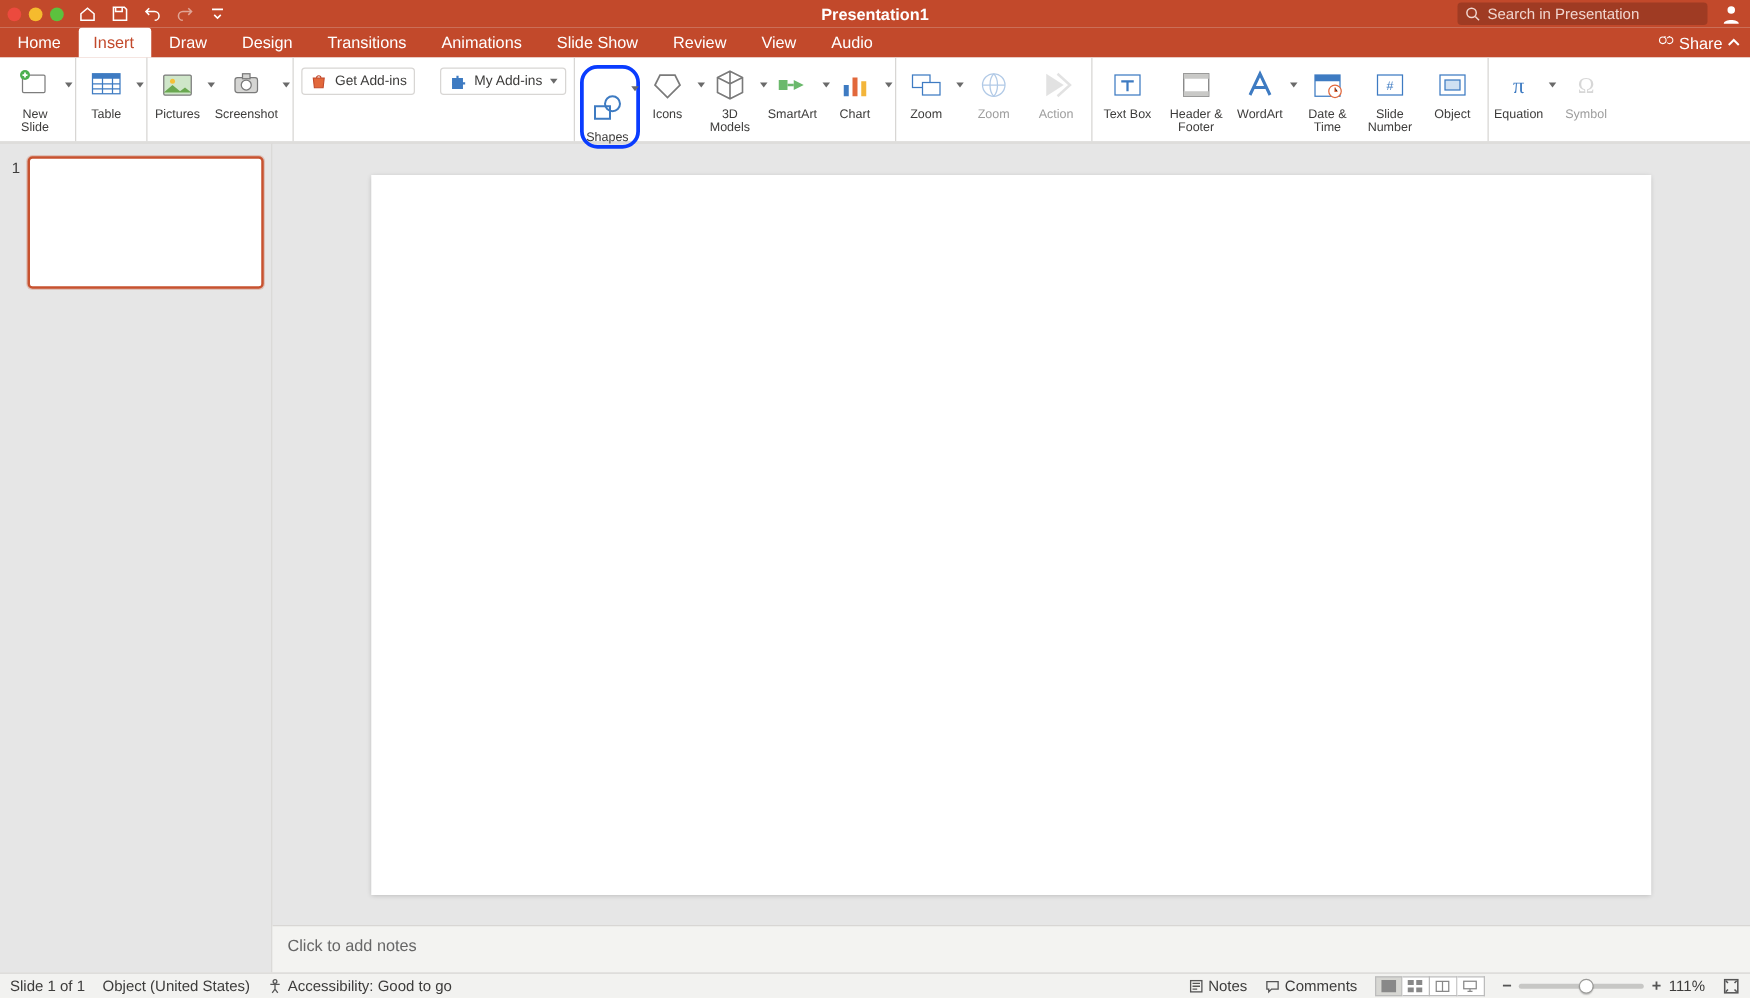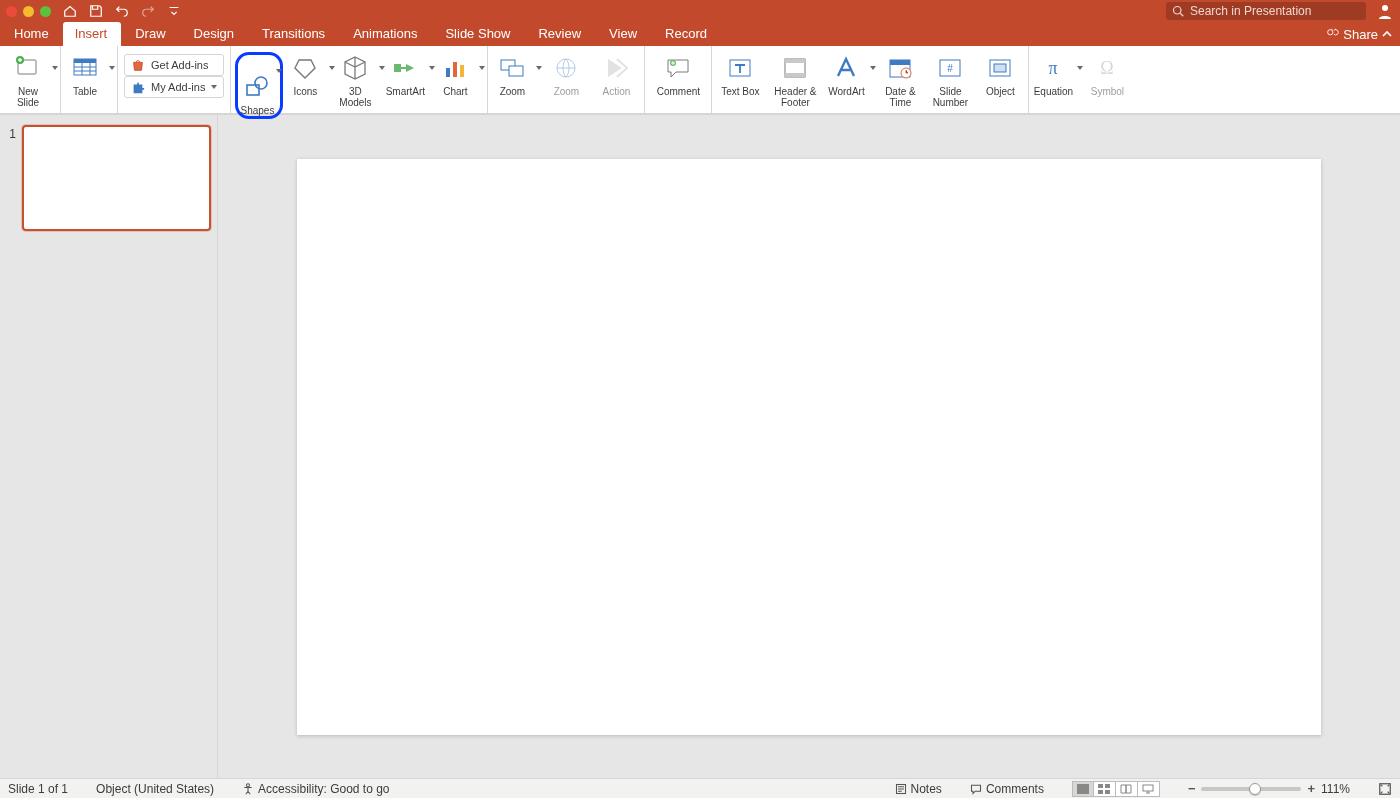--- a/index.html
+++ b/index.html
@@ -113,21 +113,21 @@
   }
   .rbig.with-dd { padding-right:8px; }
   
   .shape-highlight {
     border:3px solid var(--highlight-blue);
     border-radius:14px;
     padding:18px 4px 0;
   }
 
   
-  .rsmallcol { display:flex; flex-direction:column; gap:0; justify-content:center; padding:2px 2px; }
+  .rsmallcol { display:flex; flex-direction:row; gap:20px; justify-content:center; padding:2px 2px; }
   .rsmallbtn {
     display:flex; align-items:center; gap:6px;
     height:22px; padding:0 6px;
     border:1px solid var(--ribbon-border);
     border-radius:3px; background:#fff;
     font-size:11px; cursor:pointer;
     white-space:nowrap;
   }
   .rsmallbtn svg{width:14px;height:14px;}
   .rsmallbtn .mini-dd {
@@ -172,21 +172,21 @@
     padding:8px 12px;
     color:#666; font-size:13px;
   }
 
   
   .statusbar {
     height:20px; background:var(--status-bg);
     border-top:1px solid var(--ribbon-border);
     display:flex; align-items:center;
     font-size:12px; color:#3d3c3b;
-    padding:0 8px; gap:28px;
+    padding:0 8px; gap:14px;
   }
   .statusbar .spacer{flex:1;}
   .sb-btn { display:flex; align-items:center; gap:4px; cursor:pointer; }
   .sb-btn svg{stroke:#555;fill:none;stroke-width:1.4;}
   .viewmodes { display:flex; gap:0;}
   .viewmode {
     width:22px;height:16px;border:1px solid #bcbcbc;
     display:flex;align-items:center;justify-content:center;
     background:#fff; cursor:pointer;
   }
@@ -226,20 +226,21 @@
       <svg viewBox="0 0 16 16">
           <path d="M11 3l3 3-3 3M14 6H6a4 4 0 0 0 0 8"></path>
         </svg>
       </span>
     <span class="qat-ic">
       <svg viewBox="0 0 16 16">
           <path d="M3 4h10M5 9l3 3 3-3"></path>
         </svg>
       </span>
   </div>
+  <div class="titlebar-title">Presentation1</div>
   <div class="titlebar-right">
     <div class="search-box">
       <svg width="12" height="12" viewBox="0 0 16 16">
           <circle cx="7" cy="7" r="5"></circle>
           <path d="M11 11l4 4"></path>
         </svg>
       <span>Search in Presentation</span>
     </div>
     <span class="avatar">
       <svg viewBox="0 0 18 18">
@@ -253,21 +254,21 @@
 <div class="tabstrip">
   <div class="tab">Home</div>
   <div class="tab active">Insert</div>
   <div class="tab">Draw</div>
   <div class="tab">Design</div>
   <div class="tab">Transitions</div>
   <div class="tab">Animations</div>
   <div class="tab">Slide Show</div>
   <div class="tab">Review</div>
   <div class="tab">View</div>
-  <div class="tab">Record</div>
+  <div class="tab">Audio</div>
   <div class="tab-sharebox">
     <svg width="14" height="14" viewBox="0 0 16 16">
         <circle cx="6" cy="6" r="3" fill="none" stroke="#fff"></circle>
         <path d="M10 4a3 3 0 1 1 0 4" fill="none" stroke="#fff"></path>
         <path d="M8 3v-1M12 3v-1" stroke="#fff"></path>
       </svg>
     <span>Share</span>
     <svg width="10" height="10" viewBox="0 0 10 10">
         <path d="M1 7l4-4 4 4" fill="none" stroke="#fff" stroke-width="1.6"></path>
       </svg>
@@ -297,20 +298,44 @@
             <rect x="3" y="5" width="22" height="16" fill="#fff" stroke="#3e7bc2"></rect>
             <rect x="3" y="5" width="22" height="4" fill="#3e7bc2"></rect>
             <path d="M3 13h22M3 17h22M11 5v16M19 5v16" stroke="#3e7bc2"></path>
           </svg>
       </span>
         <span class="dd-caret"></span>
       <span class="lbl">Table</span>
     </div>
   </div>
 
+  <div class="rgroup">
+    <div class="rbig with-dd">
+      <span class="ic">
+        <svg viewBox="0 0 28 28">
+            <rect x="3" y="6" width="22" height="16" rx="1" fill="#cfe6c9" stroke="#7a7a7a"></rect>
+            <circle cx="10" cy="11" r="2" fill="#f5c037"></circle>
+            <path d="M3 20l7-6 6 5 4-3 5 4" fill="#6aa850"></path>
+          </svg>
+      </span>
+        <span class="dd-caret"></span>
+      <span class="lbl">Pictures</span>
+    </div>
+    <div class="rbig wide with-dd">
+      <span class="ic">
+        <svg viewBox="0 0 28 28">
+            <rect x="5" y="8" width="18" height="12" rx="2" fill="#d5d5d3" stroke="#7a7a7a"></rect>
+            <circle cx="14" cy="14" r="4" fill="#fff" stroke="#7a7a7a"></circle>
+            <rect x="11" y="5" width="6" height="4" fill="#d5d5d3" stroke="#7a7a7a"></rect>
+          </svg>
+      </span>
+        <span class="dd-caret"></span>
+      <span class="lbl">Screenshot</span>
+    </div>
+  </div>
 
   <div class="rgroup">
     <div class="rsmallcol">
       <div class="rsmallbtn">
         <svg viewBox="0 0 16 16">
             <path d="M3 5h10l-1 9H4z" fill="#e2683b" stroke="#c2492b"></path>
             <path d="M6 5a2 2 0 1 1 4 0" fill="none" stroke="#c2492b"></path>
           </svg>
         <span>Get Add-ins</span>
       </div>
@@ -401,32 +426,20 @@
       <span class="ic">
         <svg viewBox="0 0 28 28">
             <path d="M6 5l14 9-14 9z" fill="#b8b8b8"></path>
             <path d="M15 5l10 9-10 9" fill="none" stroke="#b8b8b8" stroke-width="2"></path>
           </svg>
       </span>
       <span class="lbl">Action</span>
     </div>
   </div>
 
-  <div class="rgroup">
-    <div class="rbig wide">
-      <span class="ic">
-        <svg viewBox="0 0 28 28">
-            <path d="M4 6h20v12H12l-5 5v-5H4z" fill="#fff" stroke="#7a7a7a"></path>
-            <circle cx="9" cy="9" r="3" fill="#6bb96c"></circle>
-            <path d="M9 7v4M7 9h4" stroke="#fff"></path>
-          </svg>
-      </span>
-      <span class="lbl">Comment</span>
-    </div>
-  </div>
 
   <div class="rgroup">
     <div class="rbig">
       <span class="ic">
         <svg viewBox="0 0 28 28">
             <rect x="4" y="6" width="20" height="16" fill="#fff" stroke="#3e7bc2"></rect>
             <path d="M9 11h10M14 11v8" stroke="#3e7bc2" stroke-width="1.8"></path>
           </svg>
       </span>
       <span class="lbl">Text Box</span>
@@ -507,20 +520,23 @@
 <div class="workspace">
   <div class="thumbrail">
     <div class="thumb-row">
       <div class="thumb-num">1</div>
       <div class="thumb"></div>
     </div>
   </div>
   <div class="editor">
     <div class="canvas-wrap">
       <div class="canvas"></div>
+    </div>
+    <div class="notes">
+      <span>Click to add notes</span>
     </div>
   </div>
 </div>
 
 <div class="statusbar">
   <span>Slide 1 of 1</span>
   <span>Object (United States)</span>
   <span class="sb-btn">
     <svg width="12" height="12" viewBox="0 0 16 16">
         <circle cx="8" cy="3" r="2"></circle>

